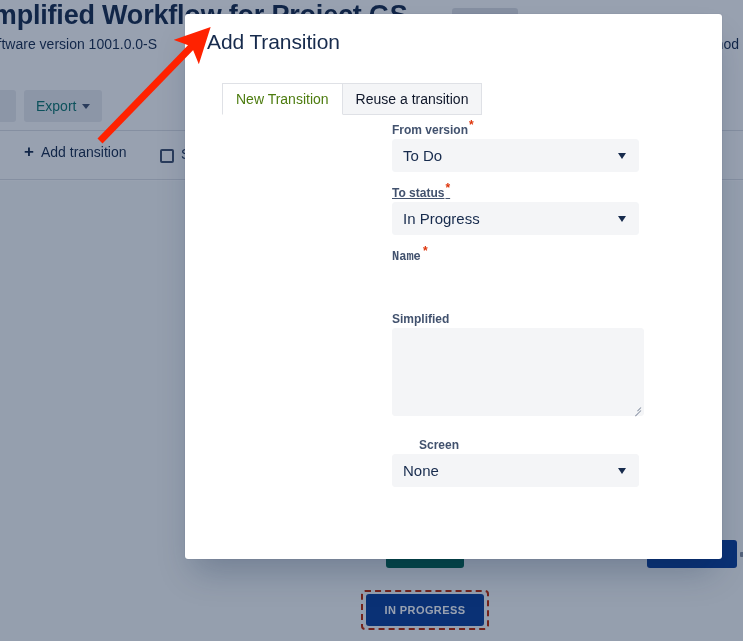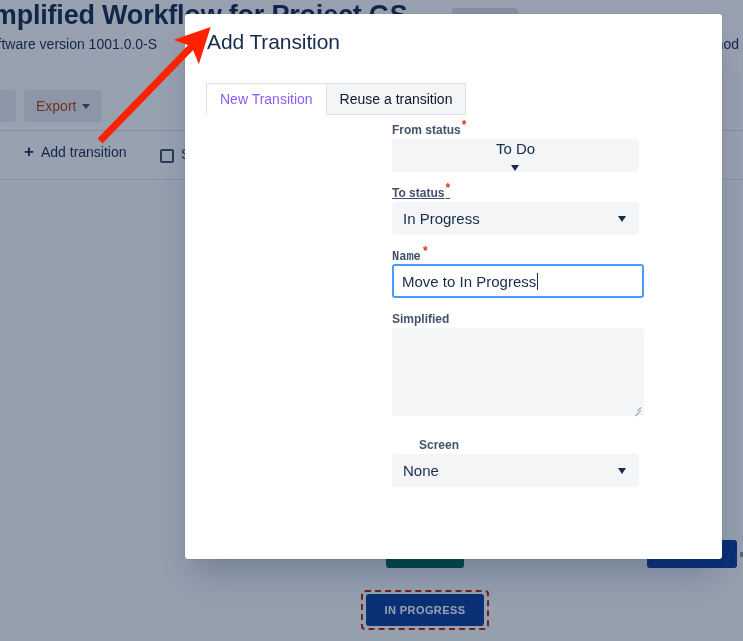--- a/index.html
+++ b/index.html
@@ -58,21 +58,21 @@
     position: absolute;
     left: 24px; top: 90px;
     height: 32px;
     padding: 0 12px;
     display: flex;
     align-items: center;
     gap: 6px;
     background: #EBECF0;
     border-radius: 3px;
     font-size: 14px;
-    color: #c2410c;
+    color: #0f766e;
   }
   .bg-btn-ghost-left {
     position: absolute;
     left: -22px; top: 90px;
     width: 38px; height: 32px;
     background: #EBECF0;
     border-radius: 3px;
   }
   .bg-btn-publish {
     position: absolute;
@@ -203,21 +203,22 @@
     align-items: center;
     font-size: 14px;
     color: #0f172a;
     border: 1px solid #DFE1E6;
     background: #F4F5F7;
     white-space: nowrap;
   }
   .tab.active {
     background: #ffffff;
     border-bottom-color: #ffffff;
-    color: #8b5cf6;
+    color: #4d7c0f;
+    margin-left: 16px;
   }
   .tab + .tab { border-left: none; }
 
   .field-label {
     position: absolute;
     font-size: 12px;
     font-weight: bold;
     color: #42526E;
     white-space: nowrap;
   }
@@ -358,41 +359,37 @@
     <div class="tabs">
       <div class="tab active">
         <span>New Transition</span>
       </div>
       <div class="tab">
         <span>Reuse a transition</span>
       </div>
     </div>
 
     <div class="field-label" style="left:207px; top:109px;">
-      <span>From status</span><span class="req">*</span>
-    </div>
-    <div class="select-box" style="left:207px; top:125px; width:247px;flex-direction:column;">
+      <span>From version</span><span class="req">*</span>
+    </div>
+    <div class="select-box" style="left:207px; top:125px; width:247px;">
       <span class="sel-val">To Do</span>
       <span class="sel-chev"></span>
     </div>
 
     <div class="field-label" style="left:207px; top:172px;text-decoration:underline;">
       <span>To status</span><span class="req">*</span>
     </div>
     <div class="select-box" style="left:207px; top:188px; width:247px;">
       <span class="sel-val">In Progress</span>
       <span class="sel-chev"></span>
     </div>
 
     <div class="field-label" style="left:207px; top:236px;font-family:Liberation Mono, monospace;">
       <span>Name</span><span class="req">*</span>
-    </div>
-    <div class="text-input">
-      <span>Move to In Progress</span>
-        <span class="caret"></span>
     </div>
 
     <div class="field-label" style="left:207px; top:298px;">
       <span>Simplified</span>
     </div>
     <div class="textarea-box">
       <span></span>
       <span class="resize-grip">
           <i></i>
           <i></i>

